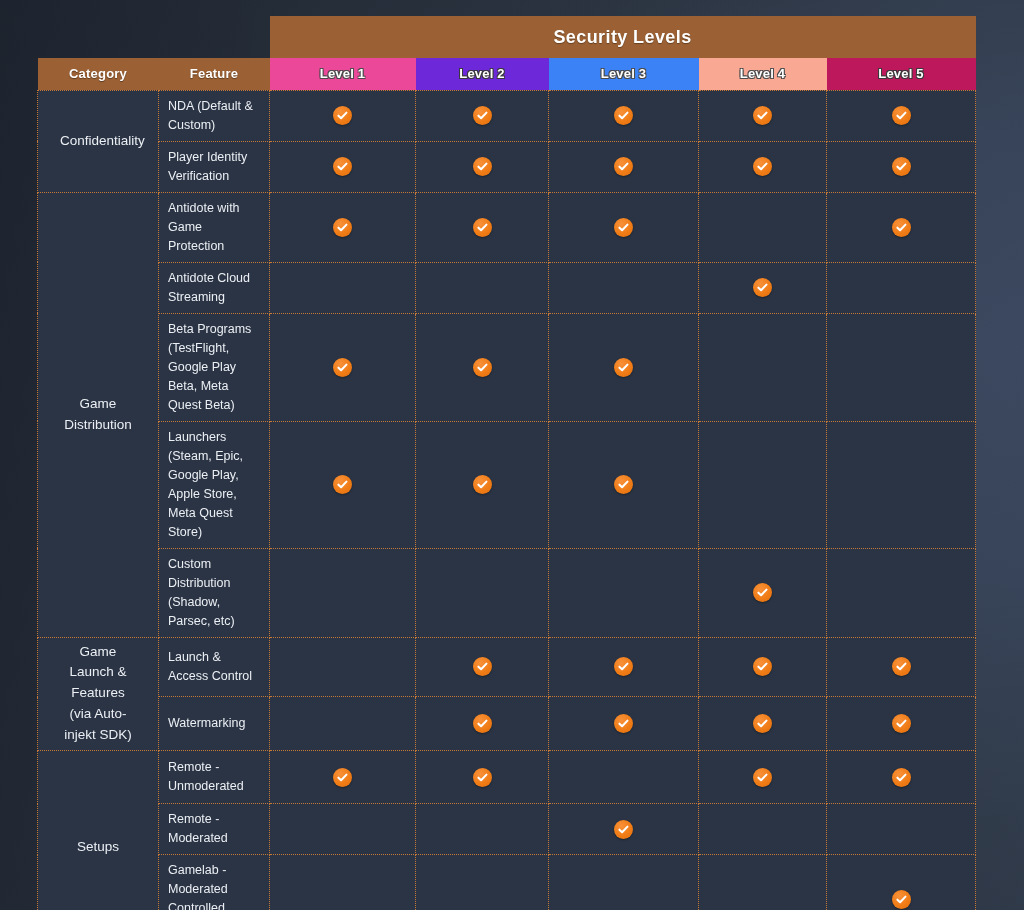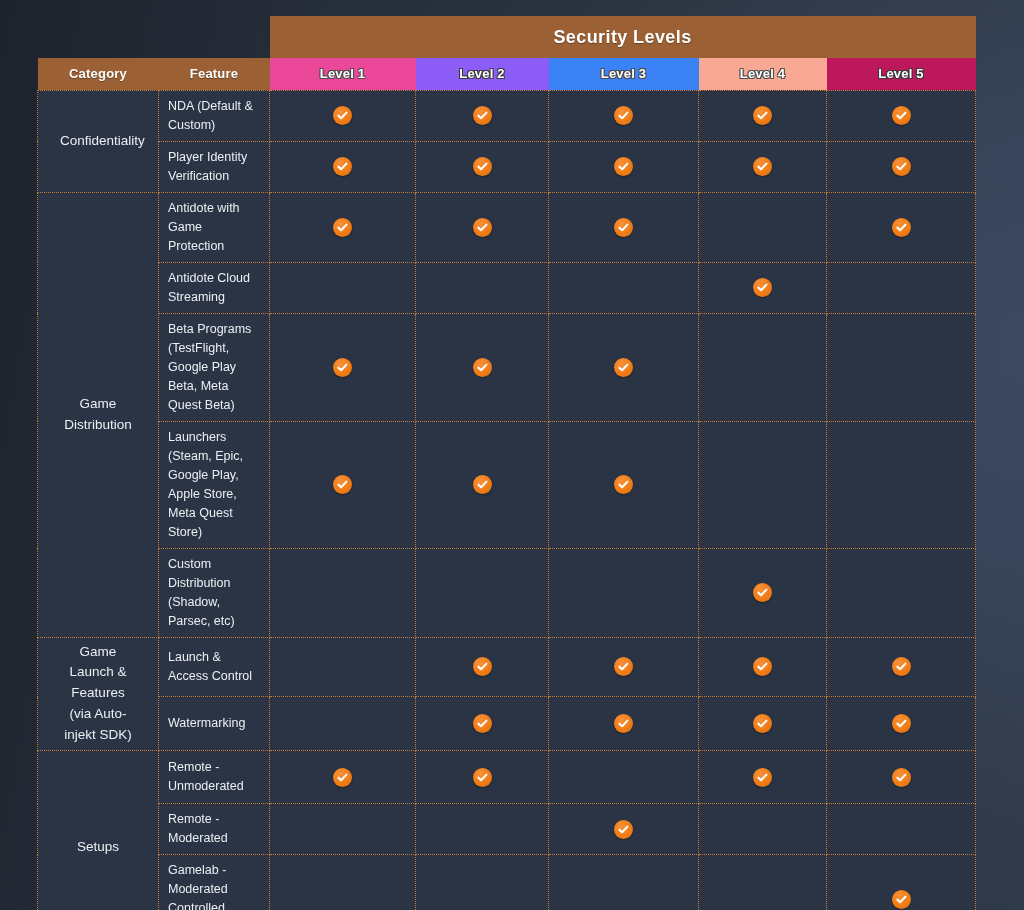--- a/index.html
+++ b/index.html
@@ -81,21 +81,21 @@
     text-align: center;
     border: none;
     letter-spacing: .2px;
   }
   th.h-category, th.h-feature {
     background: #9b6134;
     color: #ffffff;
     text-shadow: 0 1px 1px rgba(0,0,0,.4);
   }
   th.h-l1 { background: #ec4899; color: #ffffff; text-shadow: -1px -1px 0 #4a4a4a, 1px -1px 0 #4a4a4a, -1px 1px 0 #4a4a4a, 1px 1px 0 #4a4a4a; }
-  th.h-l2 { background: #8b5cf6; color: #ffffff; text-shadow: -1px -1px 0 #3a3a3a, 1px -1px 0 #3a3a3a, -1px 1px 0 #3a3a3a, 1px 1px 0 #3a3a3a; }
+  th.h-l2 { background: #6d28d9; color: #ffffff; text-shadow: -1px -1px 0 #3a3a3a, 1px -1px 0 #3a3a3a, -1px 1px 0 #3a3a3a, 1px 1px 0 #3a3a3a; }
   th.h-l3 { background: #3b82f6; color: #ffffff; text-shadow: -1px -1px 0 #4a4a4a, 1px -1px 0 #4a4a4a, -1px 1px 0 #4a4a4a, 1px 1px 0 #4a4a4a; }
   th.h-l4 { background: #f8a893; color: #ffffff; text-shadow: -1px -1px 0 #4a4a4a, 1px -1px 0 #4a4a4a, -1px 1px 0 #4a4a4a, 1px 1px 0 #4a4a4a; }
   th.h-l5 { background: #be185d; color: #ffffff; text-shadow: -1px -1px 0 #3a3a3a, 1px -1px 0 #3a3a3a, -1px 1px 0 #3a3a3a, 1px 1px 0 #3a3a3a; }
 
   
   table.matrix td.body-cell,
   table.matrix td.cat-cell,
   table.matrix td.feat-cell {
     border: 1px dotted #c77a35;
     background: #2a3444;

